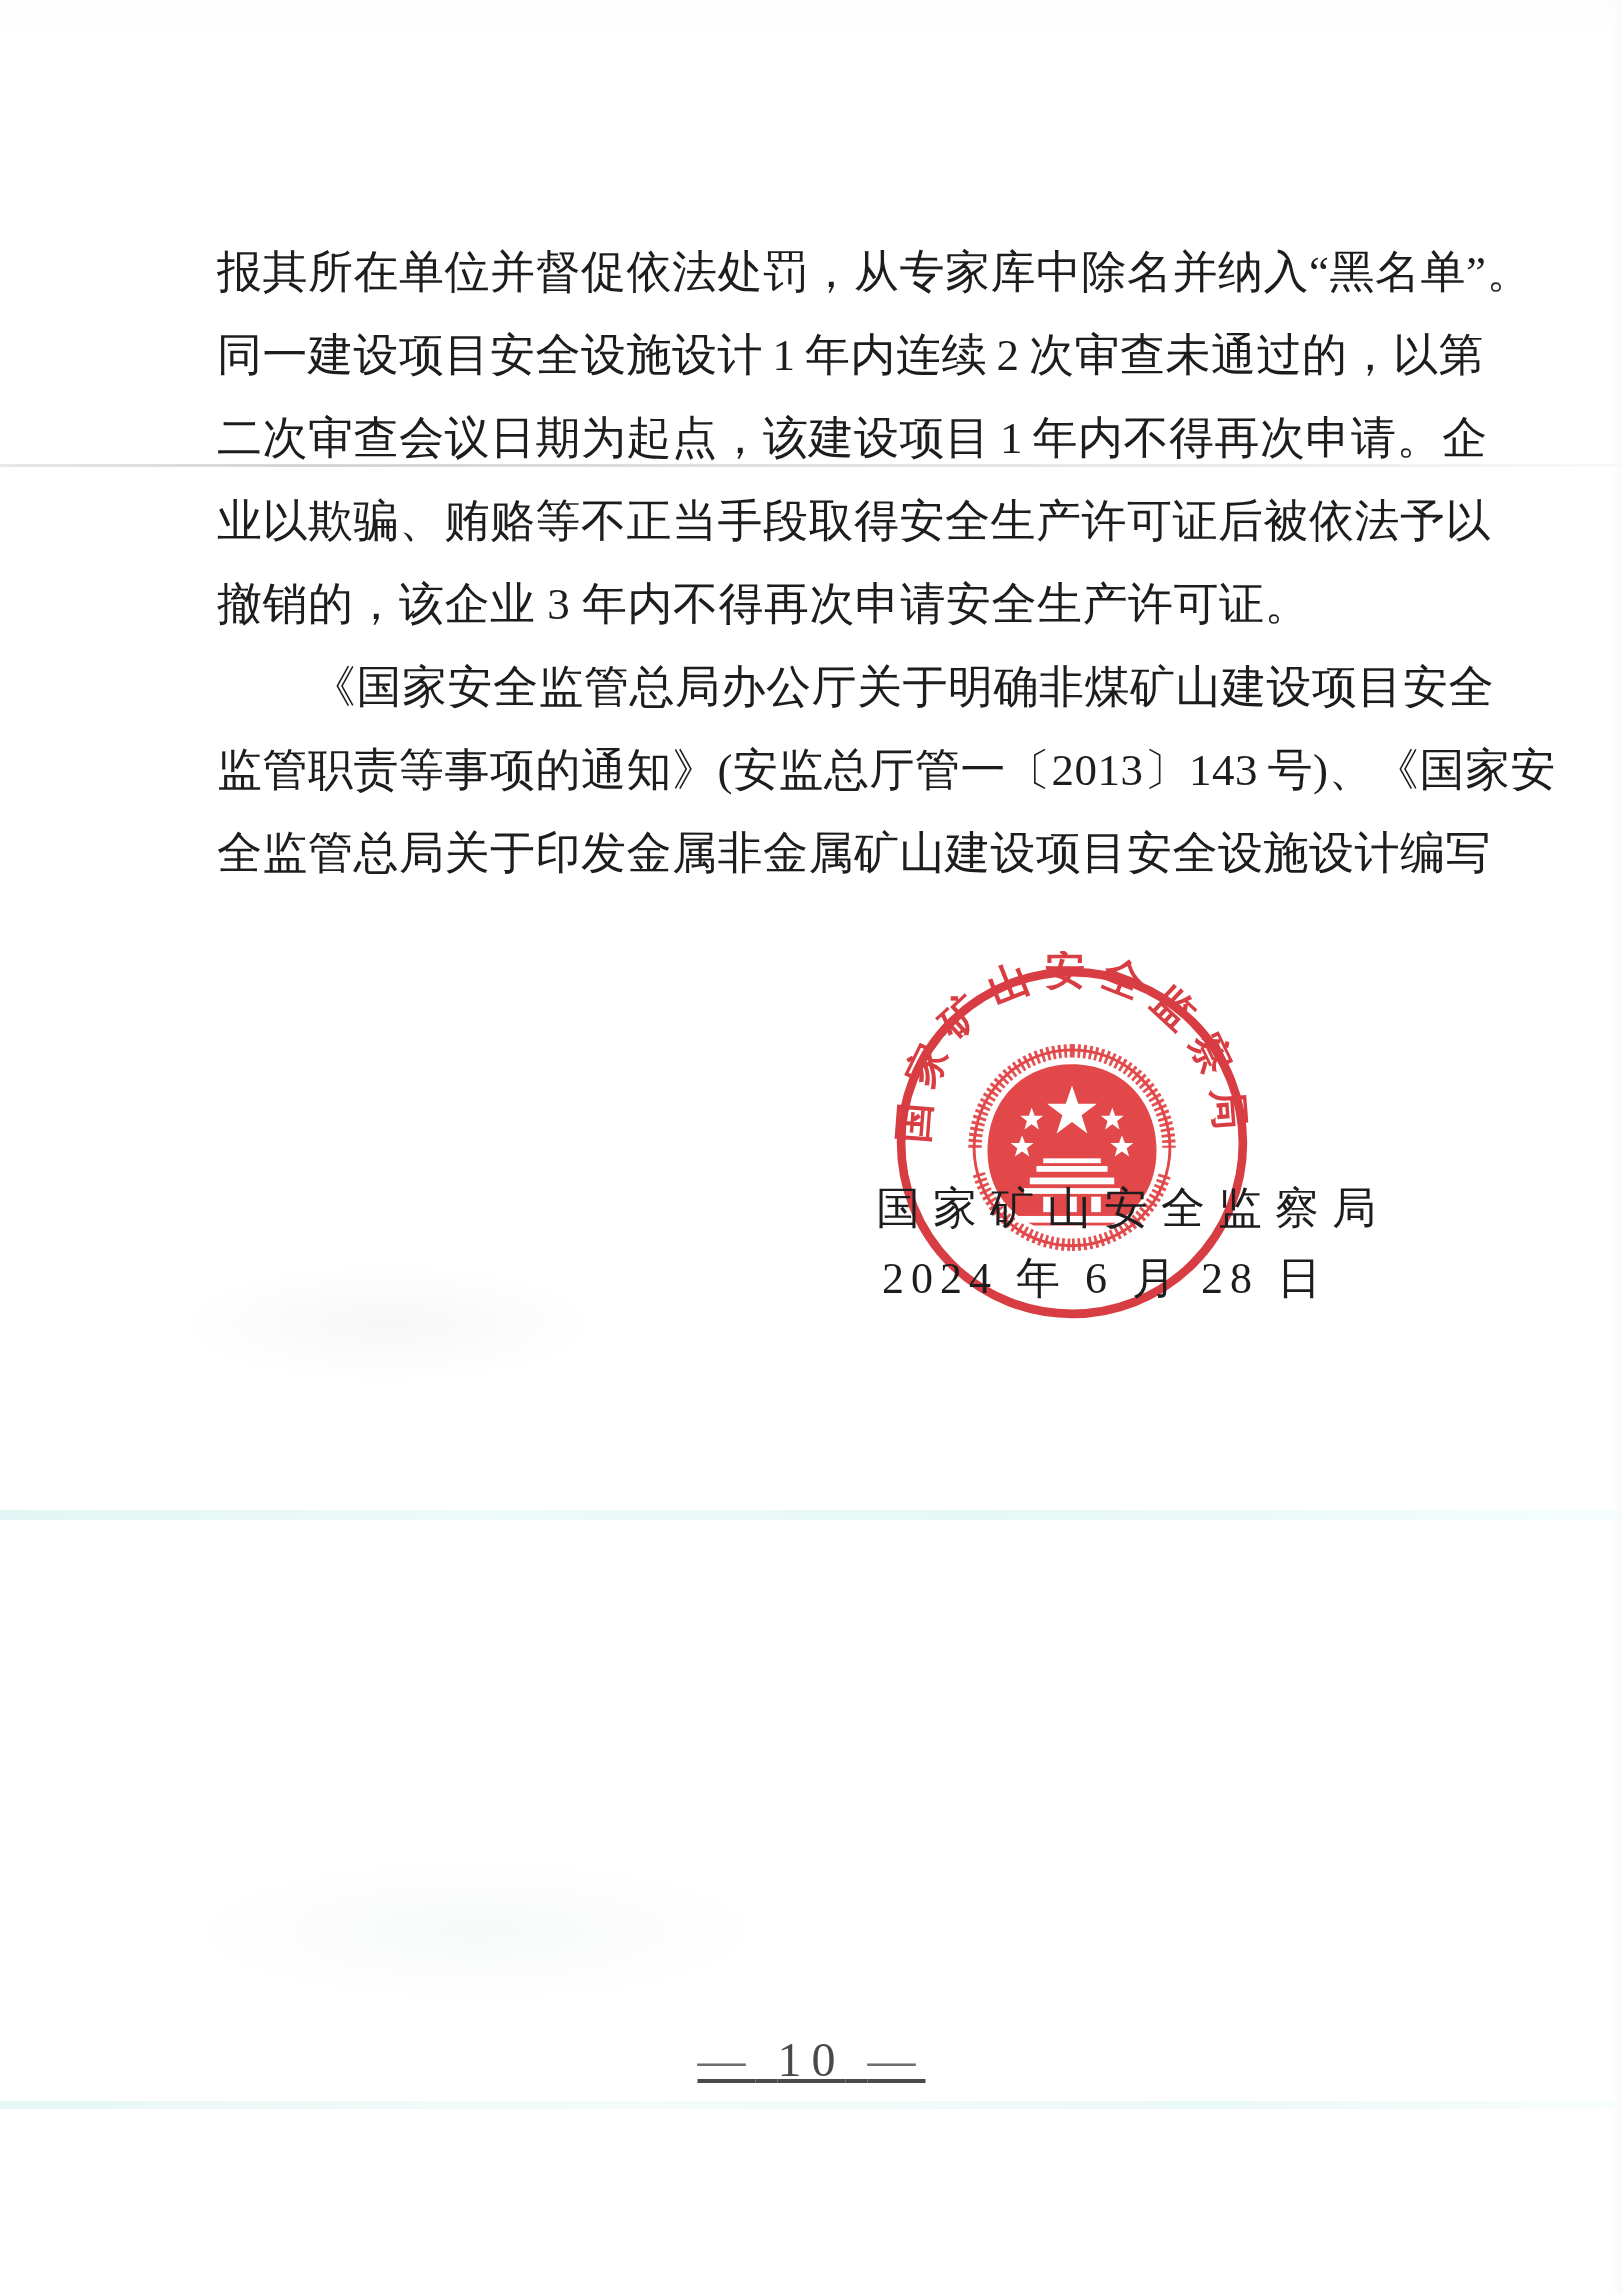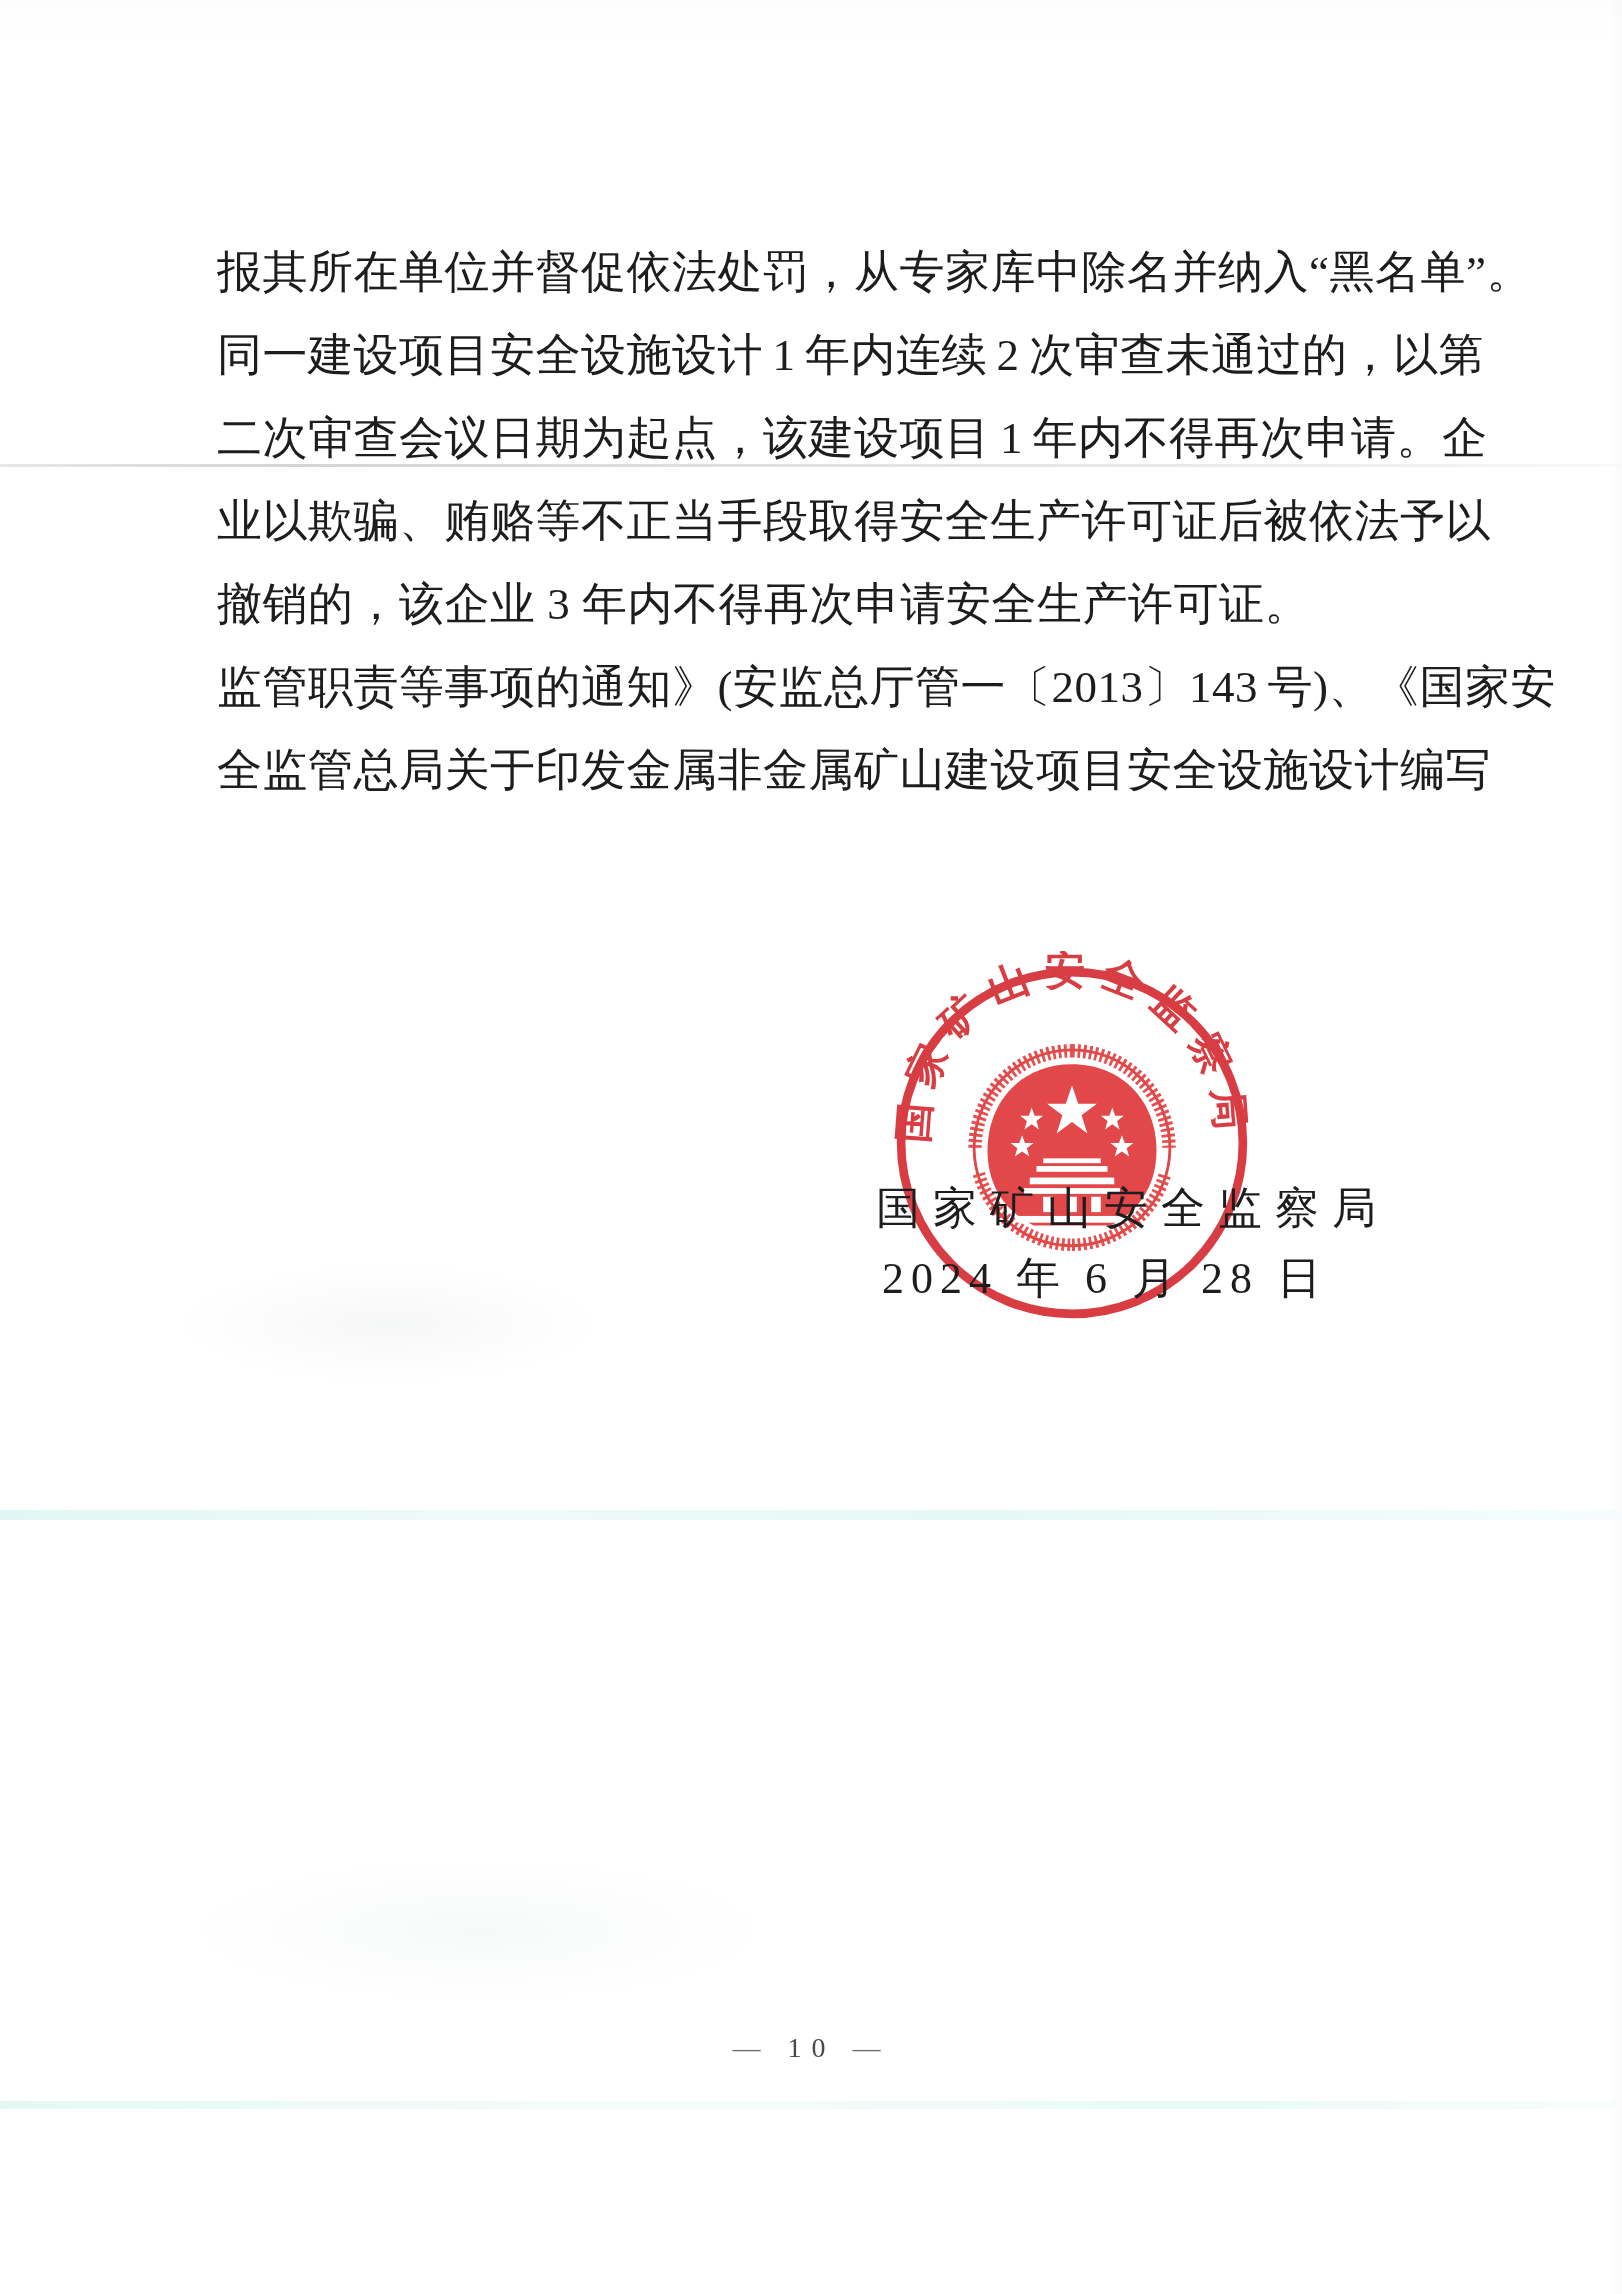--- a/index.html
+++ b/index.html
@@ -159,24 +159,25 @@
   
   #page-footer {
     position: absolute;
     left: 0;
     top: 2032px;
     width: 1623px;
     text-align: center;
   }
   #page-number {
     display: inline-block;
-    font-size: 28px;
+    font-size: 48px;
     color: #4a4a4c;
     letter-spacing: 10px;
     font-family: "Liberation Serif", "DejaVu Serif", serif;
+    text-decoration: underline;
   }
   #page-number .dash {
     color: #6e6e70;
   }
 </style>
 </head>
 <body>
 
 <div id="page">
 
@@ -313,20 +314,21 @@
         <span>证</span>
         <span>后</span>
         <span>被</span>
         <span>依</span>
         <span>法</span>
         <span>予</span>
         <span>以</span>
       </div>
     <div class="doc-line ragged">撤销的，该企业 3 年内不得再次申请安全生产许可证。</div>
 
+    <div class="doc-line ragged indent">《国家安全监管总局办公厅关于明确非煤矿山建设项目安全</div>
     <div class="doc-line justified">
         <span>监</span>
         <span>管</span>
         <span>职</span>
         <span>责</span>
         <span>等</span>
         <span>事</span>
         <span>项</span>
         <span>的</span>
         <span>通</span>

